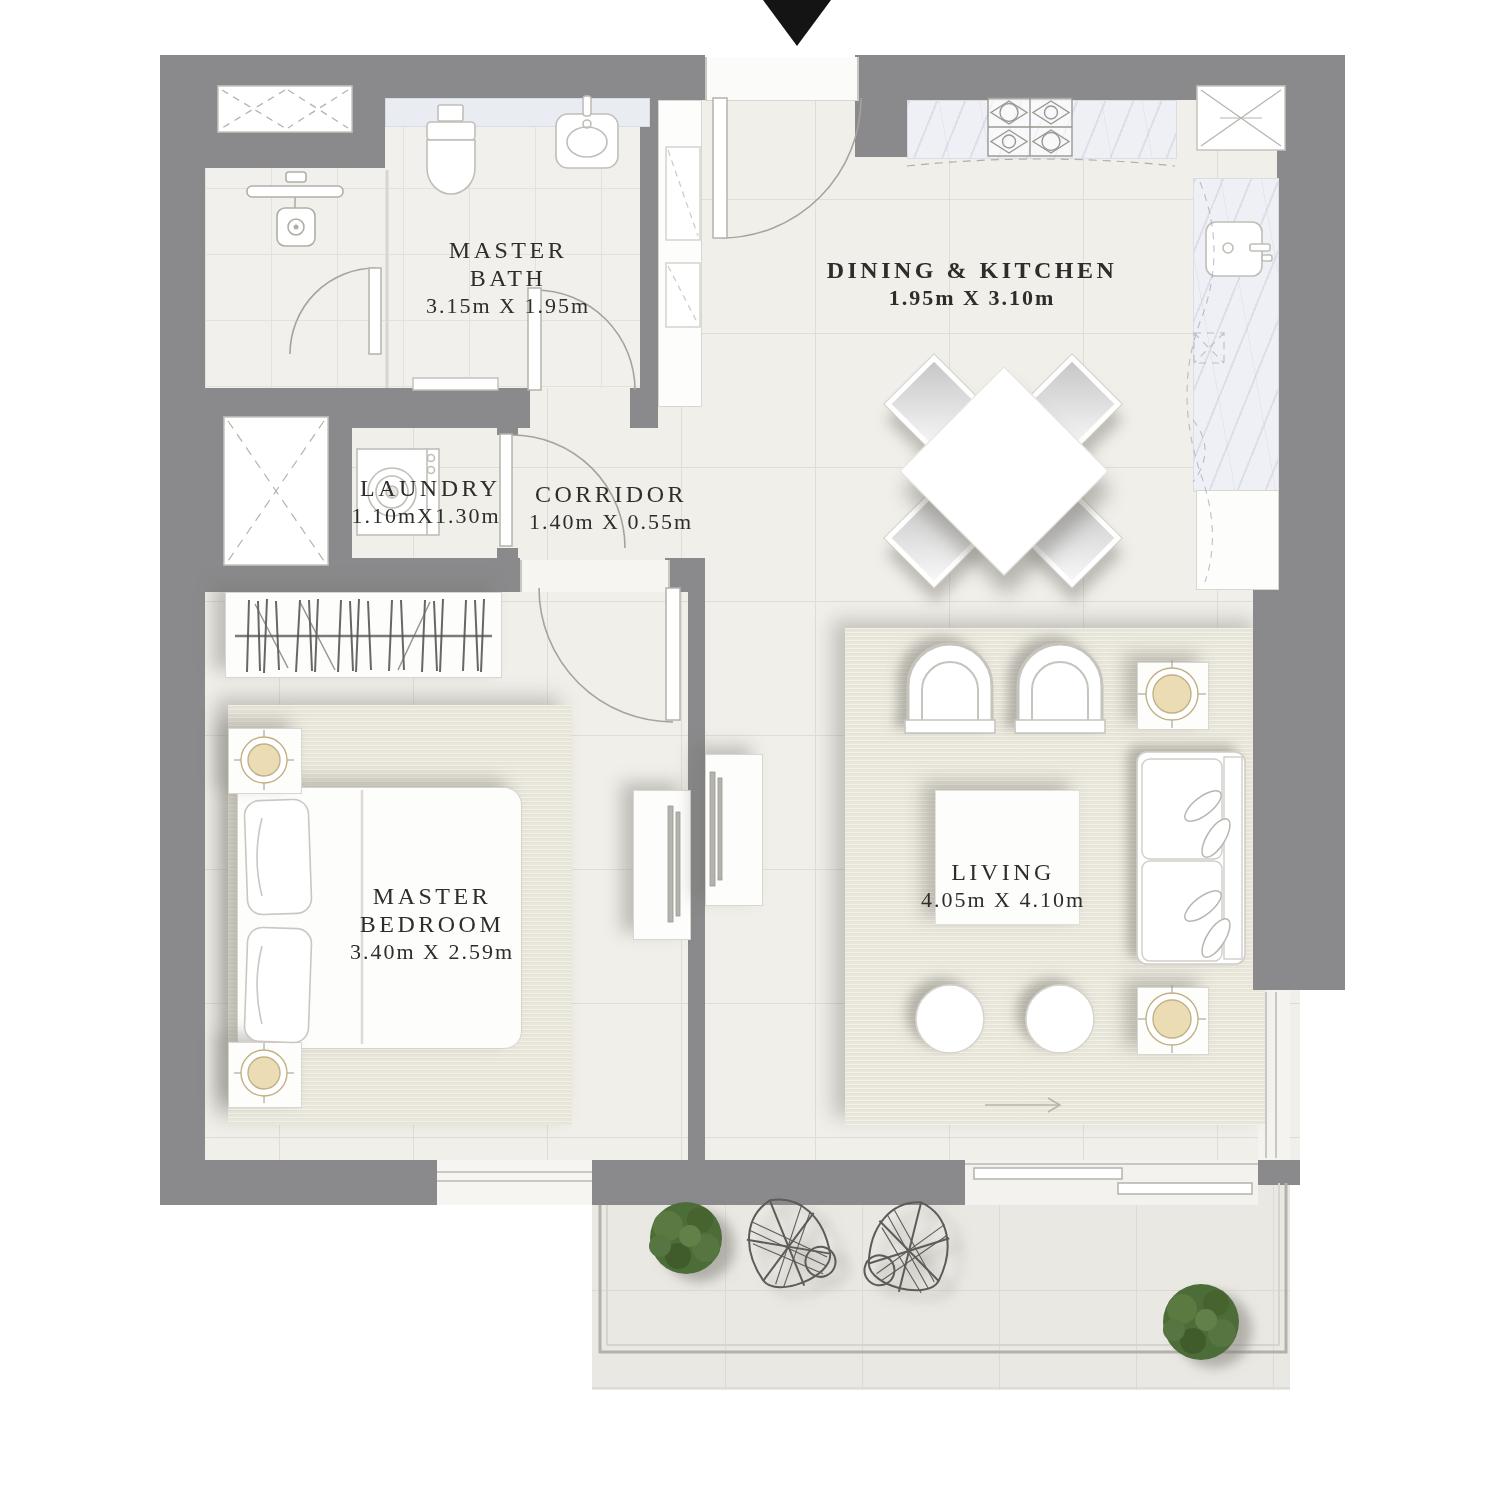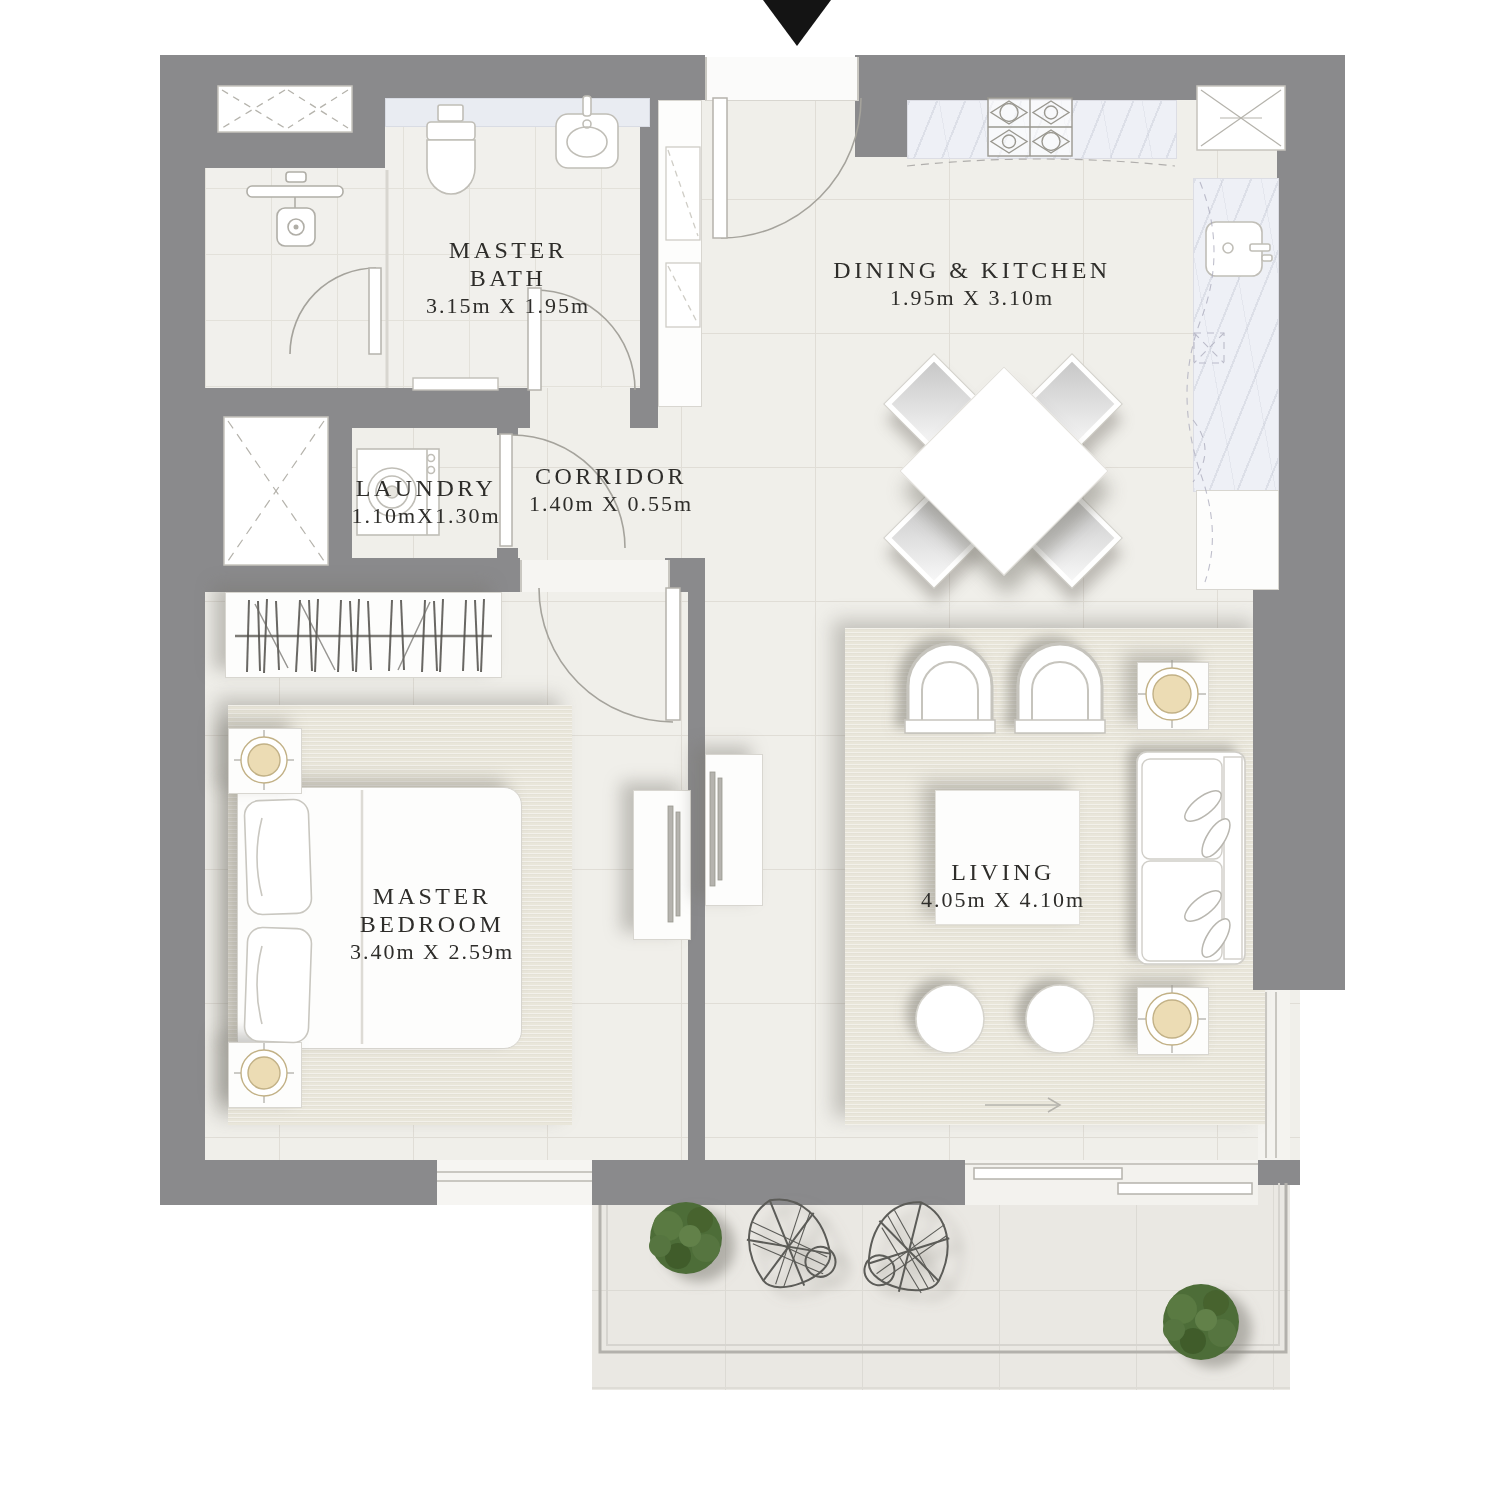--- a/index.html
+++ b/index.html
@@ -408,29 +408,29 @@
         <circle cx="-24" cy="30" r="15"></circle>
       </g>
     </g>
   </svg>
 
   <div class="label" style="left:508px;top:236px;">
     <div class="lname">MASTER</div>
     <div class="lname">BATH</div>
     <div class="ldims">3.15m X 1.95m</div>
   </div>
-  <div class="label" style="left:972px;top:256px;">
+  <div class="label" style="left:972px;top:256px;font-weight:bold;">
     <div class="lname">DINING &amp; KITCHEN</div>
     <div class="ldims">1.95m X 3.10m</div>
   </div>
-  <div class="label" style="left:426px;top:474px;">
+  <div class="label" style="left:426px;top:474px;text-align:right;">
     <div class="lname">LAUNDRY</div>
     <div class="ldims">1.10mX1.30m</div>
   </div>
-  <div class="label" style="left:611px;top:462px;">
+  <div class="label" style="left:611px;top:480px;">
     <div class="lname">CORRIDOR</div>
     <div class="ldims">1.40m X 0.55m</div>
   </div>
   <div class="label" style="left:432px;top:882px;">
     <div class="lname">MASTER</div>
     <div class="lname">BEDROOM</div>
     <div class="ldims">3.40m X 2.59m</div>
   </div>
   <div class="label" style="left:1003px;top:858px;">
     <div class="lname">LIVING</div>

